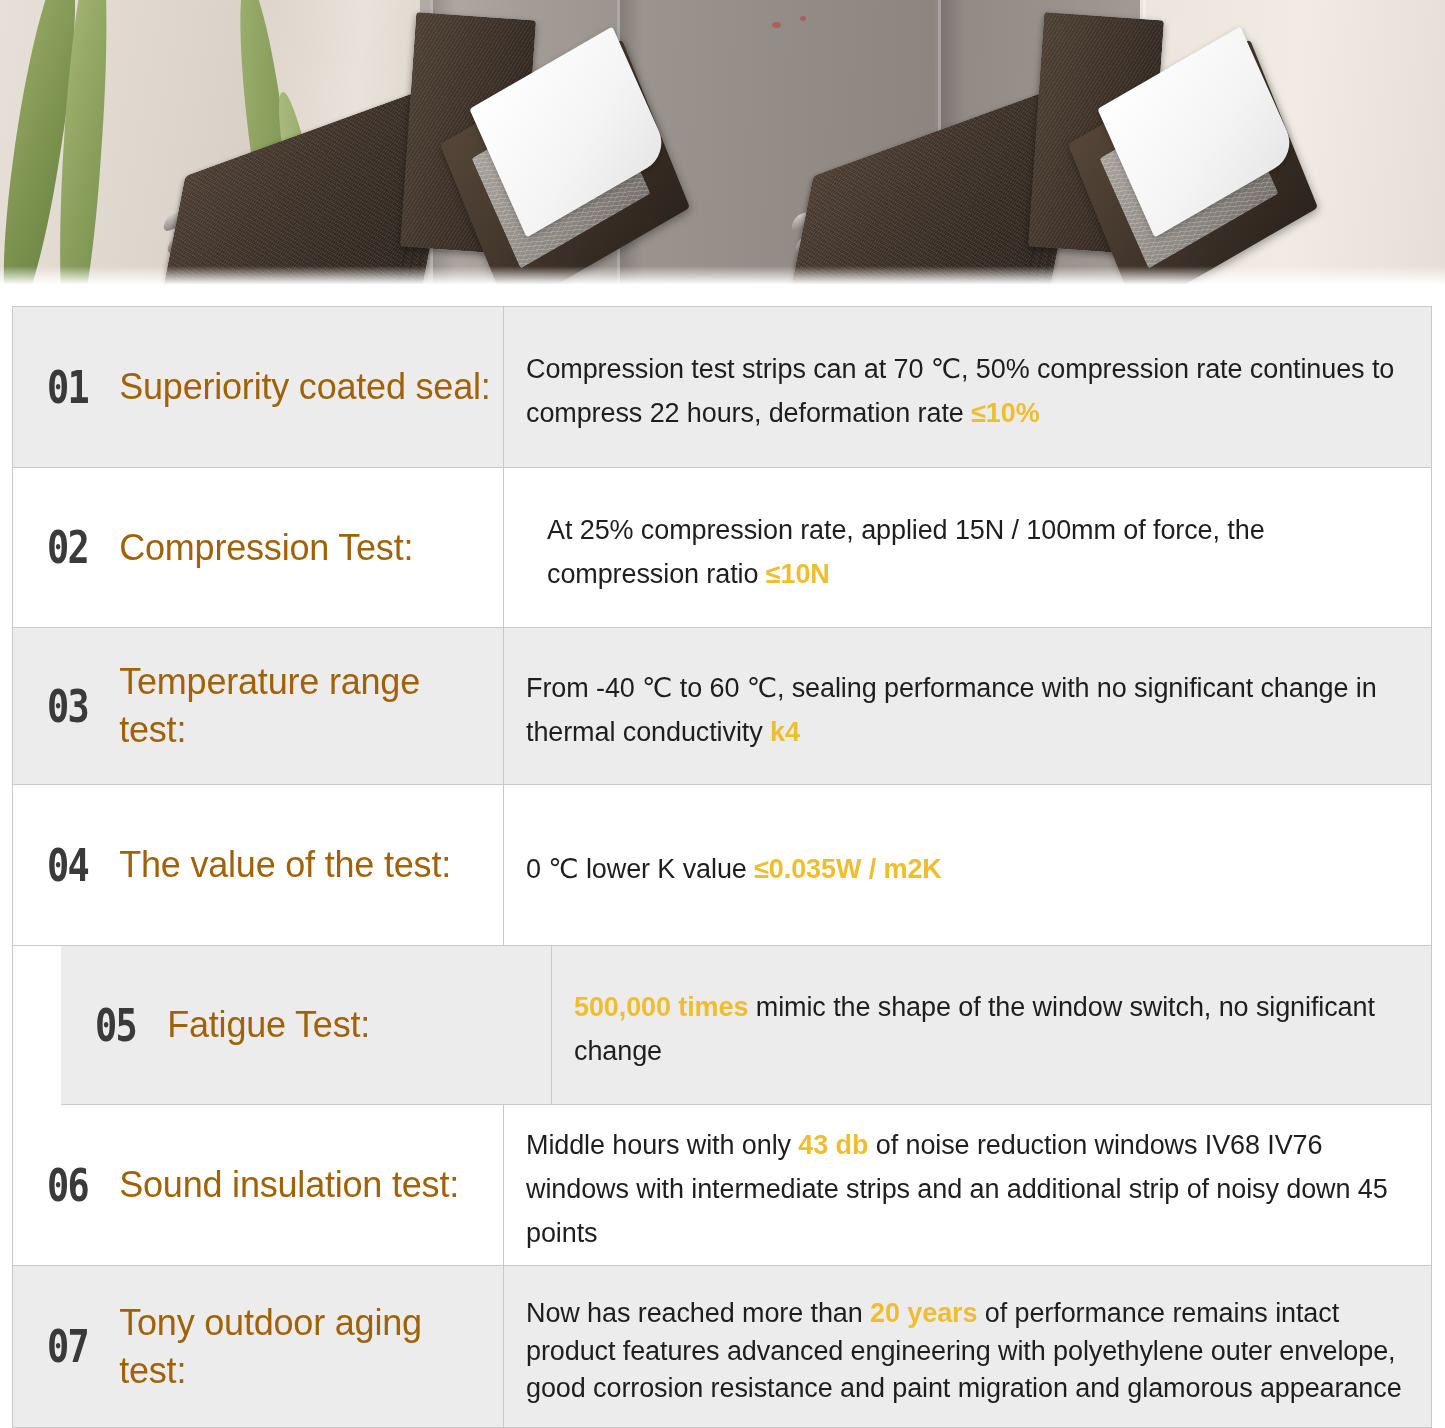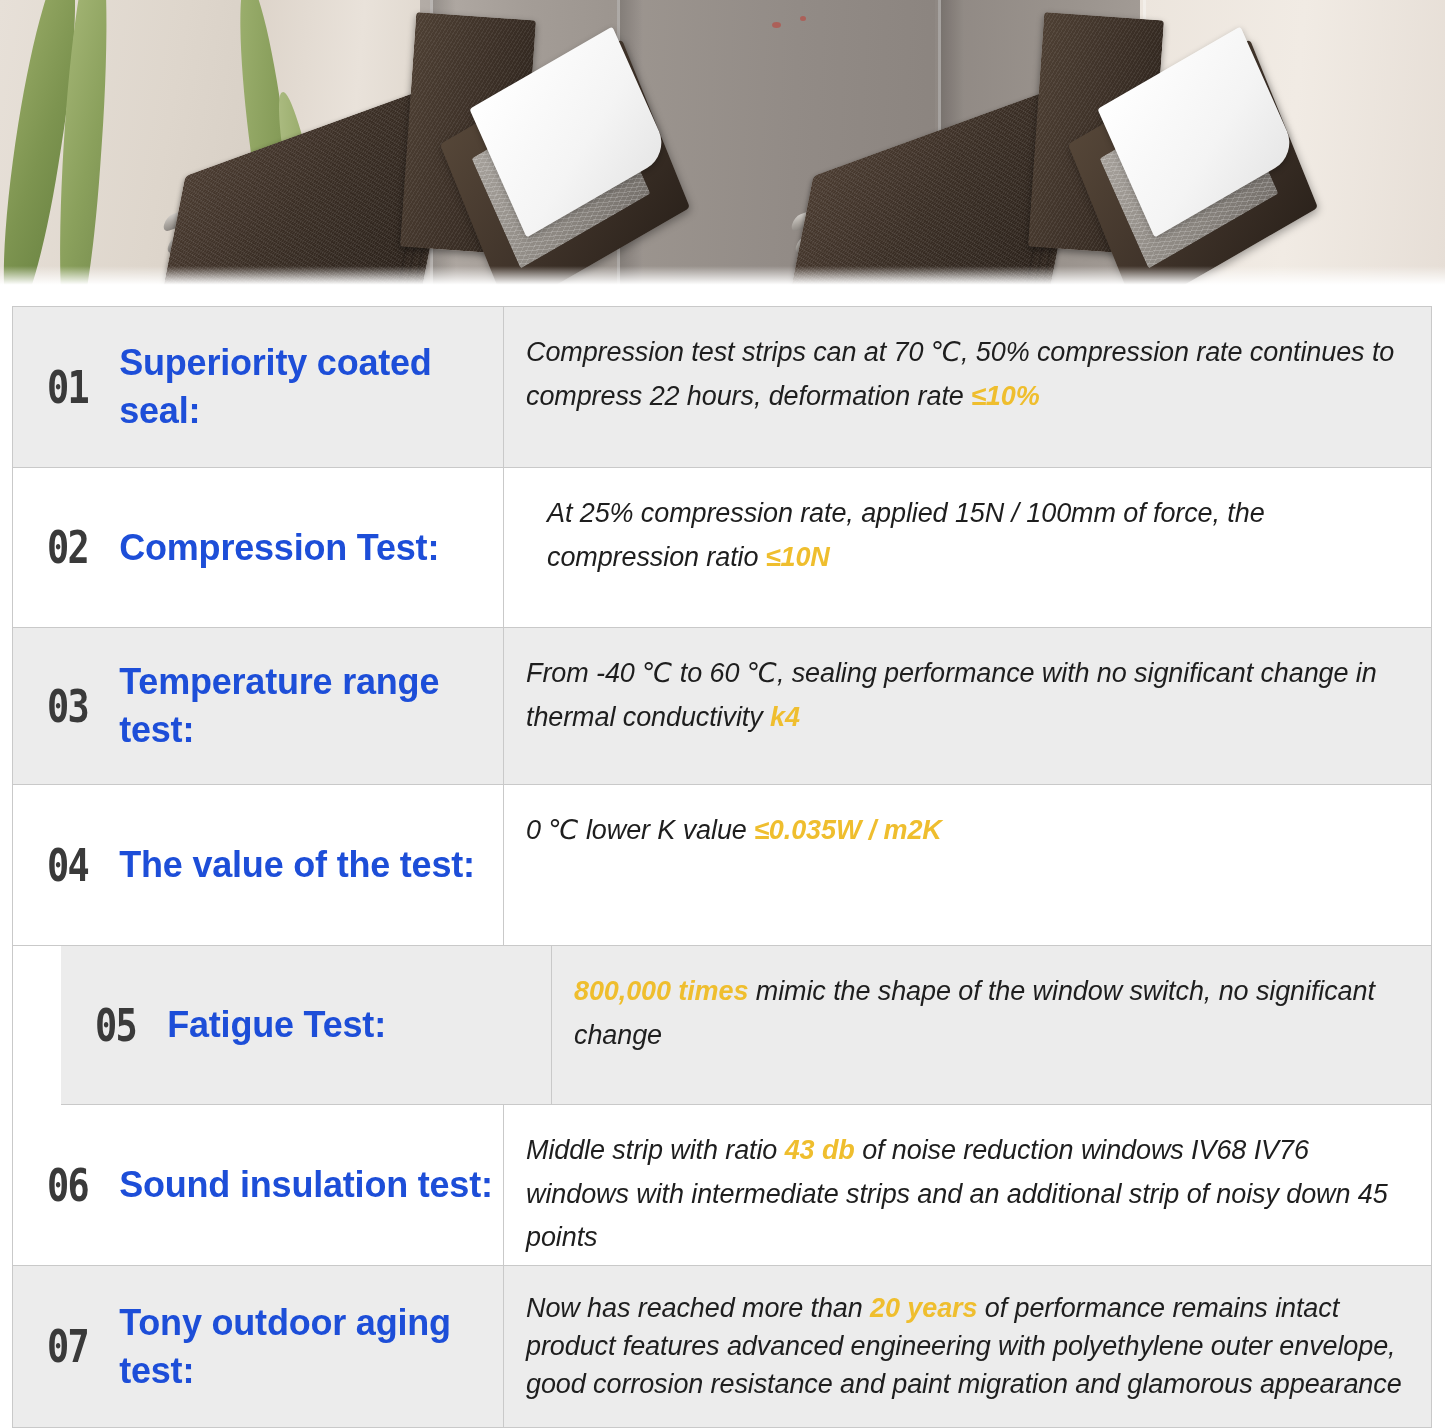--- a/index.html
+++ b/index.html
@@ -130,30 +130,29 @@
     letter-spacing:-2px;
     line-height:1;
     flex:0 0 auto;
     margin-right:22px;
     transform:scaleX(.82);
     transform-origin:left center;
   }
   .label-text{
     font-size:36px;
     line-height:1.32;
-    color:#1d4ed8;
-    font-weight:700;
+    color:#a16207;
+    font-weight:400;
     letter-spacing:-.2px;
   }
   .cell-desc{
     flex:1 1 auto;
     box-sizing:border-box;
-    display:flex;
+    display:flex;align-items:center;
     padding:24px 20px 14px 22px;
-    font-style:italic;
   }
   .desc-text{
     font-size:27px;
     line-height:1.62;
     color:#1e1e1e;
     letter-spacing:-.1px;
   }
   .hi{
     color:#efbe2e;
     font-weight:700;
@@ -272,31 +271,31 @@
         <div class="desc-text"><span>0 ℃ lower K value </span><span class="hi">≤0.035W / m2K</span></div>
       </div>
     </div>
 
     <div class="row alt" style="height:159px;margin-left:48px;">
       <div class="cell-label">
         <span class="num">05</span>
         <span class="label-text">Fatigue Test:</span>
       </div>
       <div class="cell-desc">
-        <div class="desc-text"><span class="hi">800,000 times</span><span> mimic the shape of the window switch, no significant change</span></div>
+        <div class="desc-text"><span class="hi">500,000 times</span><span> mimic the shape of the window switch, no significant change</span></div>
       </div>
     </div>
 
     <div class="row plain" style="height:161px;">
       <div class="cell-label">
         <span class="num">06</span>
         <span class="label-text">Sound insulation test:</span>
       </div>
       <div class="cell-desc">
-        <div class="desc-text"><span>Middle strip with ratio </span><span class="hi">43 db</span><span> of noise reduction windows IV68 IV76 windows with intermediate strips and an additional strip of noisy down 45 points</span></div>
+        <div class="desc-text"><span>Middle hours with only </span><span class="hi">43 db</span><span> of noise reduction windows IV68 IV76 windows with intermediate strips and an additional strip of noisy down 45 points</span></div>
       </div>
     </div>
 
     <div class="row alt r7" style="height:161px;">
       <div class="cell-label">
         <span class="num">07</span>
         <span class="label-text">Tony outdoor aging test:</span>
       </div>
       <div class="cell-desc">
         <div class="desc-text"><span>Now has reached more than </span><span class="hi">20 years</span><span> of performance remains intact product features advanced engineering with polyethylene outer envelope, good corrosion resistance and paint migration and glamorous appearance</span></div>

